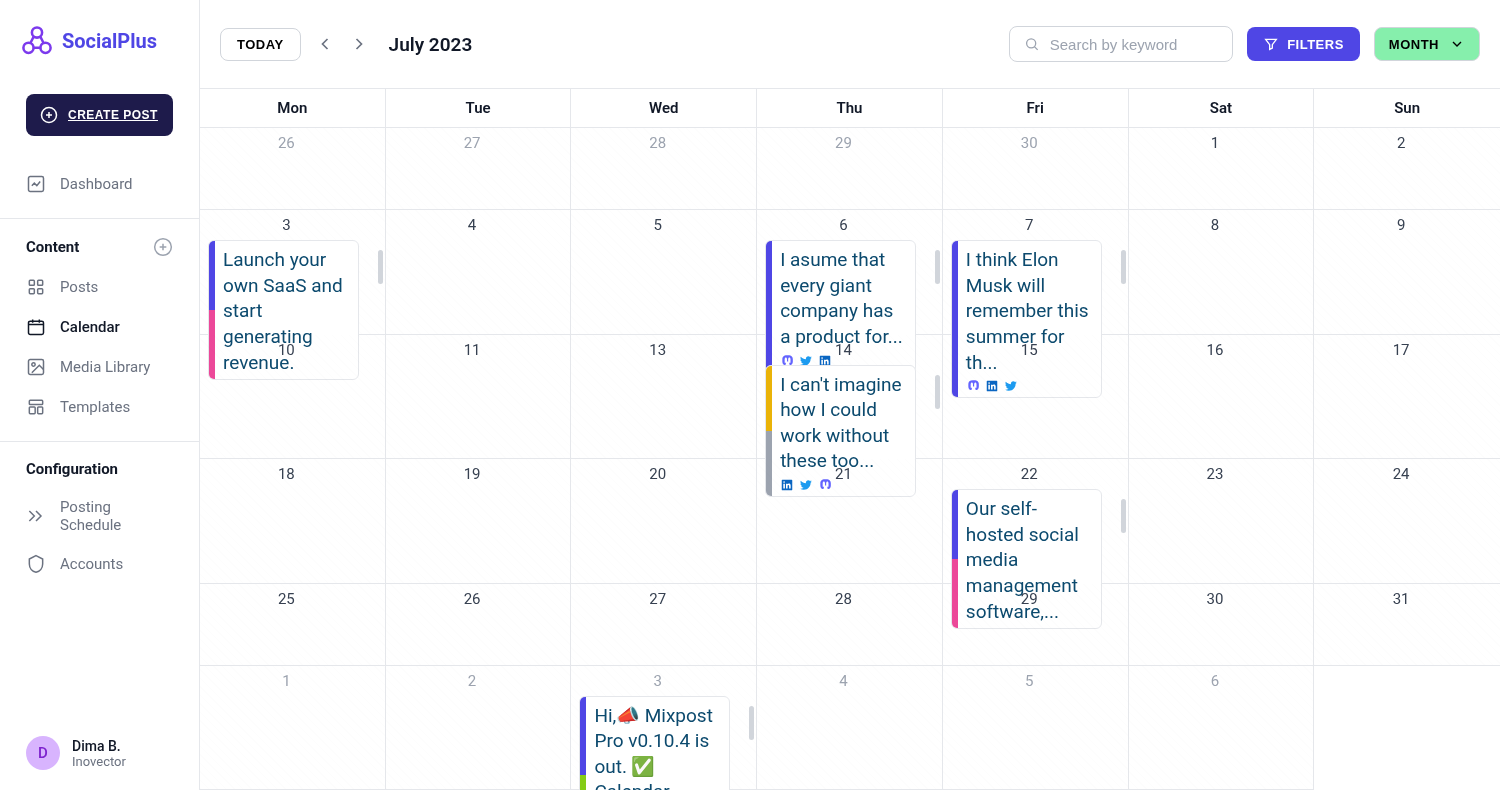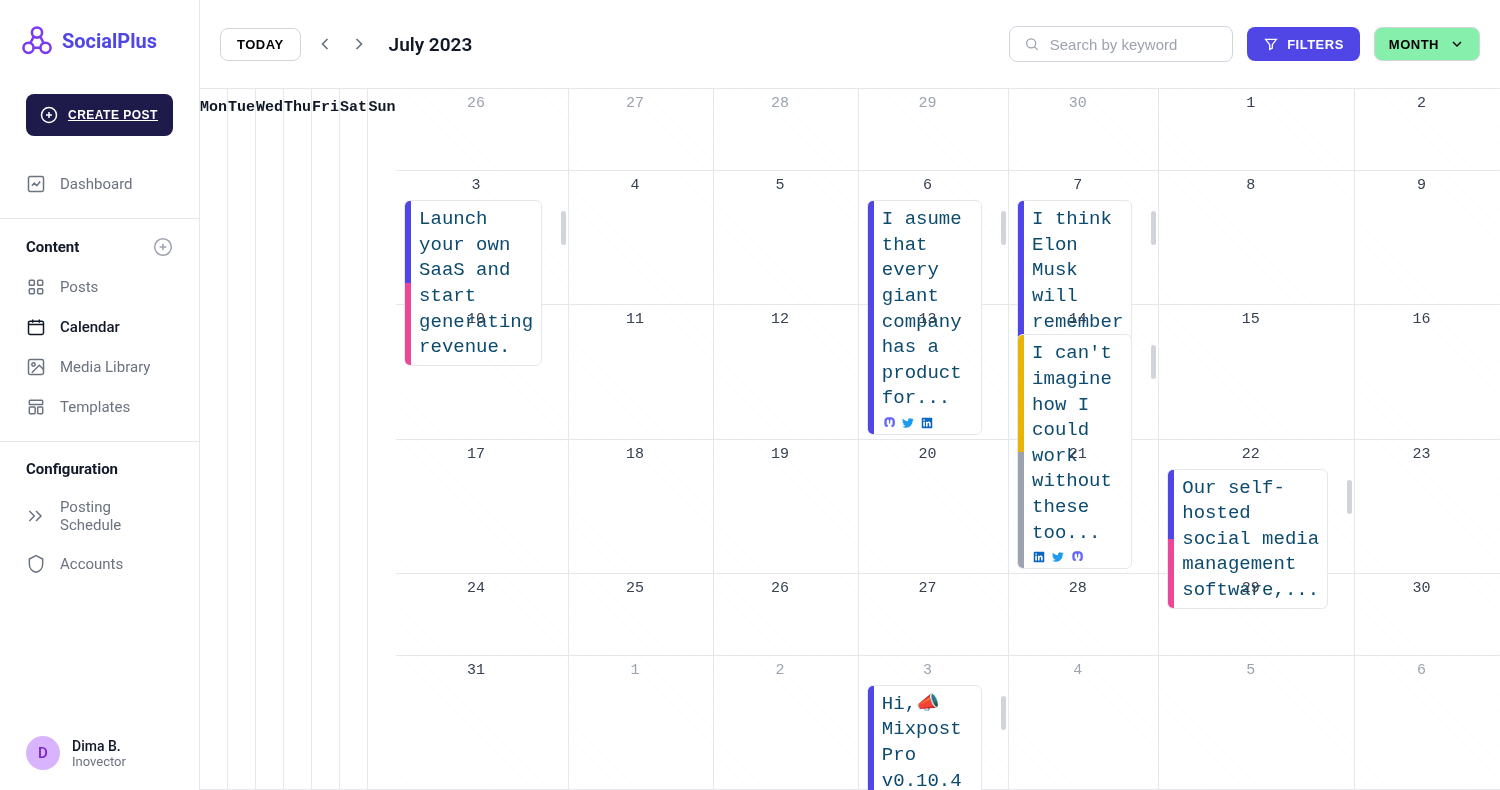--- a/index.html
+++ b/index.html
@@ -25,21 +25,21 @@
 .toolbar { display: flex; align-items: center; padding: 26px 20px; gap: 14px; }
 .today-btn { border: 1px solid #d1d5db; background: #fff; padding: 8px 16px; border-radius: 8px; font-size: 13px; font-weight: 600; letter-spacing: 0.5px; cursor: pointer; }
 .chev { width: 20px; height: 20px; color: #6b7280; cursor: pointer; }
 .month-title { font-size: 19px; font-weight: 600; margin-left: 6px; }
 .spacer { flex: 1; }
 .search { display: flex; align-items: center; gap: 10px; border: 1px solid #d1d5db; border-radius: 8px; padding: 8px 14px; width: 224px; }
 .search input { border: none; outline: none; font-size: 15px; color: #374151; width: 100%; }
 .search input::placeholder { color: #9ca3af; }
 .filters-btn { display: flex; align-items: center; gap: 8px; background: #4f46e5; color: #fff; border: none; padding: 9px 16px; border-radius: 8px; font-size: 13px; font-weight: 600; letter-spacing: 0.5px; cursor: pointer; }
 .view-btn { display: flex; align-items: center; gap: 10px; background: #86efac; border: 1px solid #d1d5db; padding: 8px 14px; border-radius: 8px; font-size: 13px; font-weight: 600; letter-spacing: 0.5px; cursor: pointer; }
-.calendar { flex: 1; display: flex; flex-direction: row; border-top: 1px solid #e5e7eb; overflow: hidden; font-family: Liberation Mono, monospace; }
+.calendar { flex: 1; display: flex; flex-direction: column; border-top: 1px solid #e5e7eb; overflow: hidden; }
 .dow-row { display: grid; grid-template-columns: repeat(7, 1fr); }
 .dow { text-align: center; font-weight: 600; font-size: 15px; padding: 10px 0; border-right: 1px solid #e5e7eb; border-bottom: 1px solid #e5e7eb; }
 .dow:last-child { border-right: none; }
 .grid { flex: 1; display: grid; grid-template-columns: repeat(7, 1fr); grid-auto-rows: minmax(82px, auto); overflow-y: auto; }
 .cell { border-right: 1px solid #e5e7eb; border-bottom: 1px solid #e5e7eb; padding: 6px 20px 4px 8px; position: relative; background-image: repeating-linear-gradient(45deg, rgba(0,0,0,0.008) 0, rgba(0,0,0,0.008) 1px, transparent 1px, transparent 6px); }
 .cell:nth-child(7n) { border-right: none; }
 .daynum { text-align: center; font-size: 15px; color: #374151; padding-bottom: 4px; }
 .cell.dim .daynum { color: #9ca3af; }
 .post { display: flex; background: #fff; border: 1px solid #e5e7eb; border-radius: 6px; margin: 2px 6px 4px 0; overflow: hidden; cursor: pointer; min-height: 58px; }
 .post-bar { width: 6px; flex-shrink: 0; display: flex; flex-direction: column; }
@@ -279,23 +279,20 @@
           <div class="cell">
             <div class="daynum">9</div>
           </div>
           <div class="cell">
             <div class="daynum">10</div>
           </div>
           <div class="cell">
             <div class="daynum">11</div>
           </div>
           <div class="cell">
-            <div class="daynum">12</div>
-          </div>
-          <div class="cell">
             <div class="daynum">13</div>
           </div>
           <div class="cell">
             <div class="daynum">14</div>
             <div class="post">
               <div class="post-bar">
                 <span style="background: rgb(234, 179, 8);"></span>
                 <span style="background: rgb(156, 163, 175);"></span>
               </div>
               <div class="post-body">I can't imagine how I could work without these too...<div class="post-icons">

